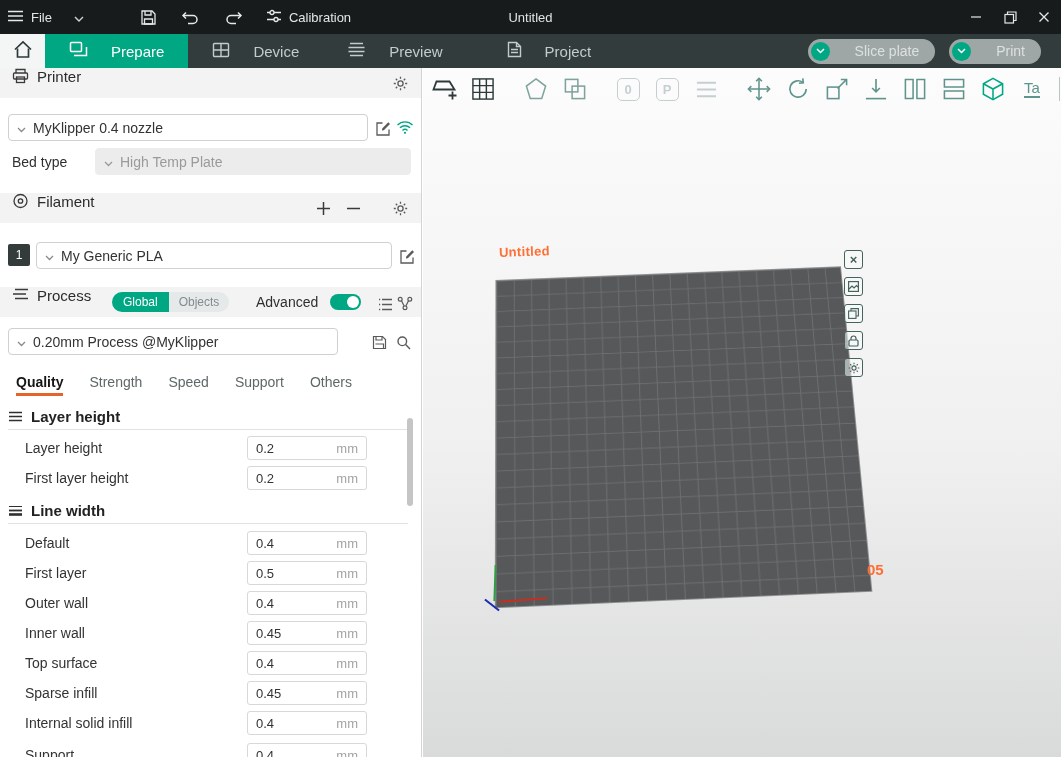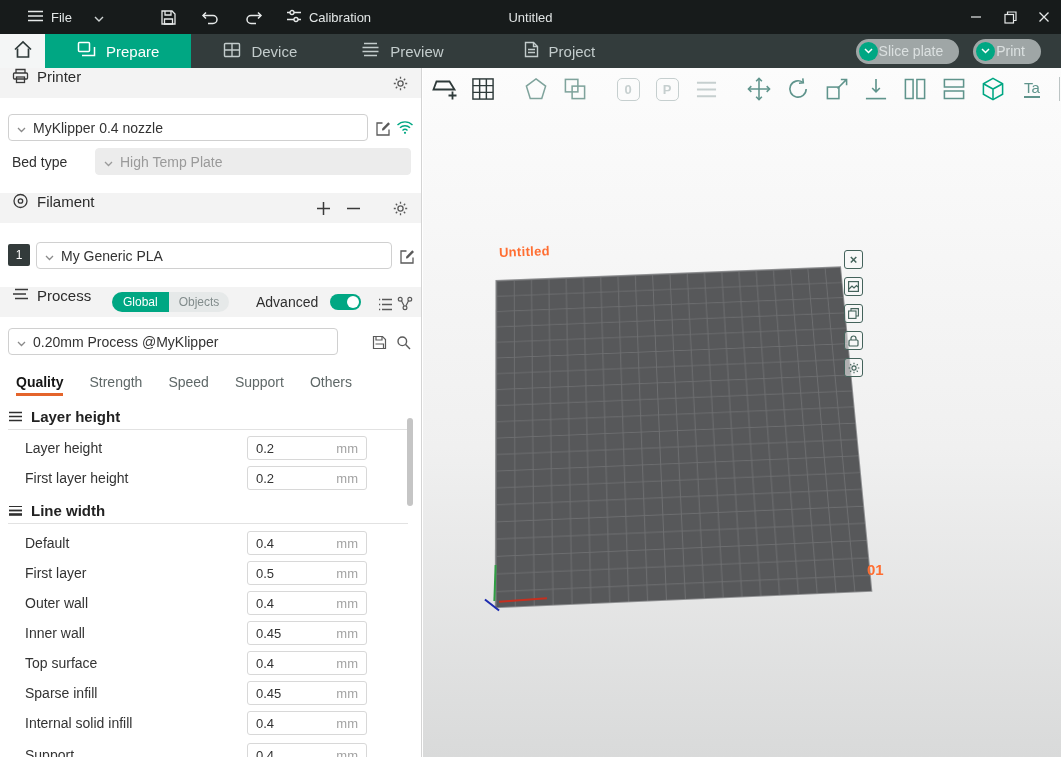--- a/index.html
+++ b/index.html
@@ -1,36 +1,36 @@
 <!DOCTYPE html>
 <html><head>
 <meta charset="utf-8">
 <style>
   *{margin:0;padding:0;box-sizing:border-box}
   html,body{width:1061px;height:757px;overflow:hidden;font-family:"Liberation Sans",sans-serif;background:#fff}
   .app{position:relative;width:1061px;height:757px}
 
   
   .titlebar{position:absolute;top:0;left:0;width:1061px;height:34px;background:#171b1b;display:flex;align-items:center;color:#e3e7e7;font-size:13px;z-index:30}
-  .menu-btn{display:flex;align-items:center;gap:8px;padding:0 12px 0 28px;height:34px}
+  .menu-btn{display:flex;align-items:center;gap:8px;padding:0 12px 0 8px;height:34px}
   .tb-ic{width:26px;height:26px;display:flex;align-items:center;justify-content:center;margin:0 8px}
   .tb-ic.first{margin-left:40px}
   .calib{display:flex;align-items:center;gap:7px;margin-left:12px;height:34px}
   .tb-title{position:absolute;left:0;right:0;text-align:center;pointer-events:none;color:#dfe3e3}
   .tb-right{margin-left:auto;display:flex;height:34px;position:relative;z-index:2}
   .winbtn{width:34px;height:34px;display:flex;align-items:center;justify-content:center}
 
   
   .navbar{position:absolute;top:34px;left:0;width:1061px;height:34px;background:#333c3c;display:flex;align-items:stretch;z-index:29}
   .home-btn{width:45px;background:#f4f6f6;display:flex;align-items:center;justify-content:center}
-  .nav-tab{display:flex;align-items:center;gap:10px;padding:0 32px;font-size:15px;color:#c3cccc}
+  .nav-tab{display:flex;align-items:center;gap:23px;padding:0 24px;font-size:15px;color:#c3cccc}
   .nav-tab.active{background:#00a783;color:#fff}
   .nav-tab.project{margin-left:16px}
   .nav-actions{margin-left:auto;display:flex;align-items:center;gap:14px;padding-right:20px}
-  .pill{height:25px;background:#9fa6a6;border-radius:13px;display:flex;align-items:center;padding:0 16px 0 3px;gap:1px}
+  .pill{height:25px;background:#9fa6a6;border-radius:13px;display:flex;align-items:center;padding:0 16px 0 3px;gap:25px}
   .pill-drop{width:19px;height:19px;border-radius:50%;background:#00a783;display:flex;align-items:center;justify-content:center}
   .pill-label{font-size:14px;color:#dbe0e0}
 
   
   .sidebar{position:absolute;top:68px;left:0;width:422px;height:689px;background:#fff;border-right:1px solid #d4d4d4;z-index:10;overflow:hidden}
   .sec-header{position:absolute;left:0;width:421px;height:30px;background:#f3f3f3;display:flex;padding:0 12px;gap:8px}
   .sec-title{font-size:15px;color:#2b2b2b}
   .combo{position:absolute;height:27px;border:1px solid #d0d0d0;border-radius:4px;background:#fff;display:flex;align-items:center;padding:0 8px;gap:7px;font-size:14px;color:#333;overflow:hidden;white-space:nowrap}
   .combo.gray{background:#ececec;border-color:#ececec;color:#9a9a9a}
   .side-ic{position:absolute;width:18px;height:18px;display:flex;align-items:center;justify-content:center}
@@ -497,21 +497,21 @@
         </span>
       <span class="tbi" style="color:#5f948c">
           <span class="text-tool">Ta</span>
         </span>
       <span class="tbi-sep"></span>
 
     </div>
 
     <div class="plate"></div>
     <div class="plate-name">Untitled</div>
-    <div class="plate-number">01</div>
+    <div class="plate-number">05</div>
 
     <div class="axis axis-y"></div>
     <div class="axis axis-x"></div>
     <div class="axis axis-z"></div>
 
     <div class="plate-btns">
       <span class="pbtn">×</span>
       <span class="pbtn">
           <svg width="11" height="11" viewBox="0 0 11 11" fill="none" stroke="currentColor" stroke-width="1.2">
             <rect x="0.6" y="0.6" width="9.8" height="9.8"></rect>

